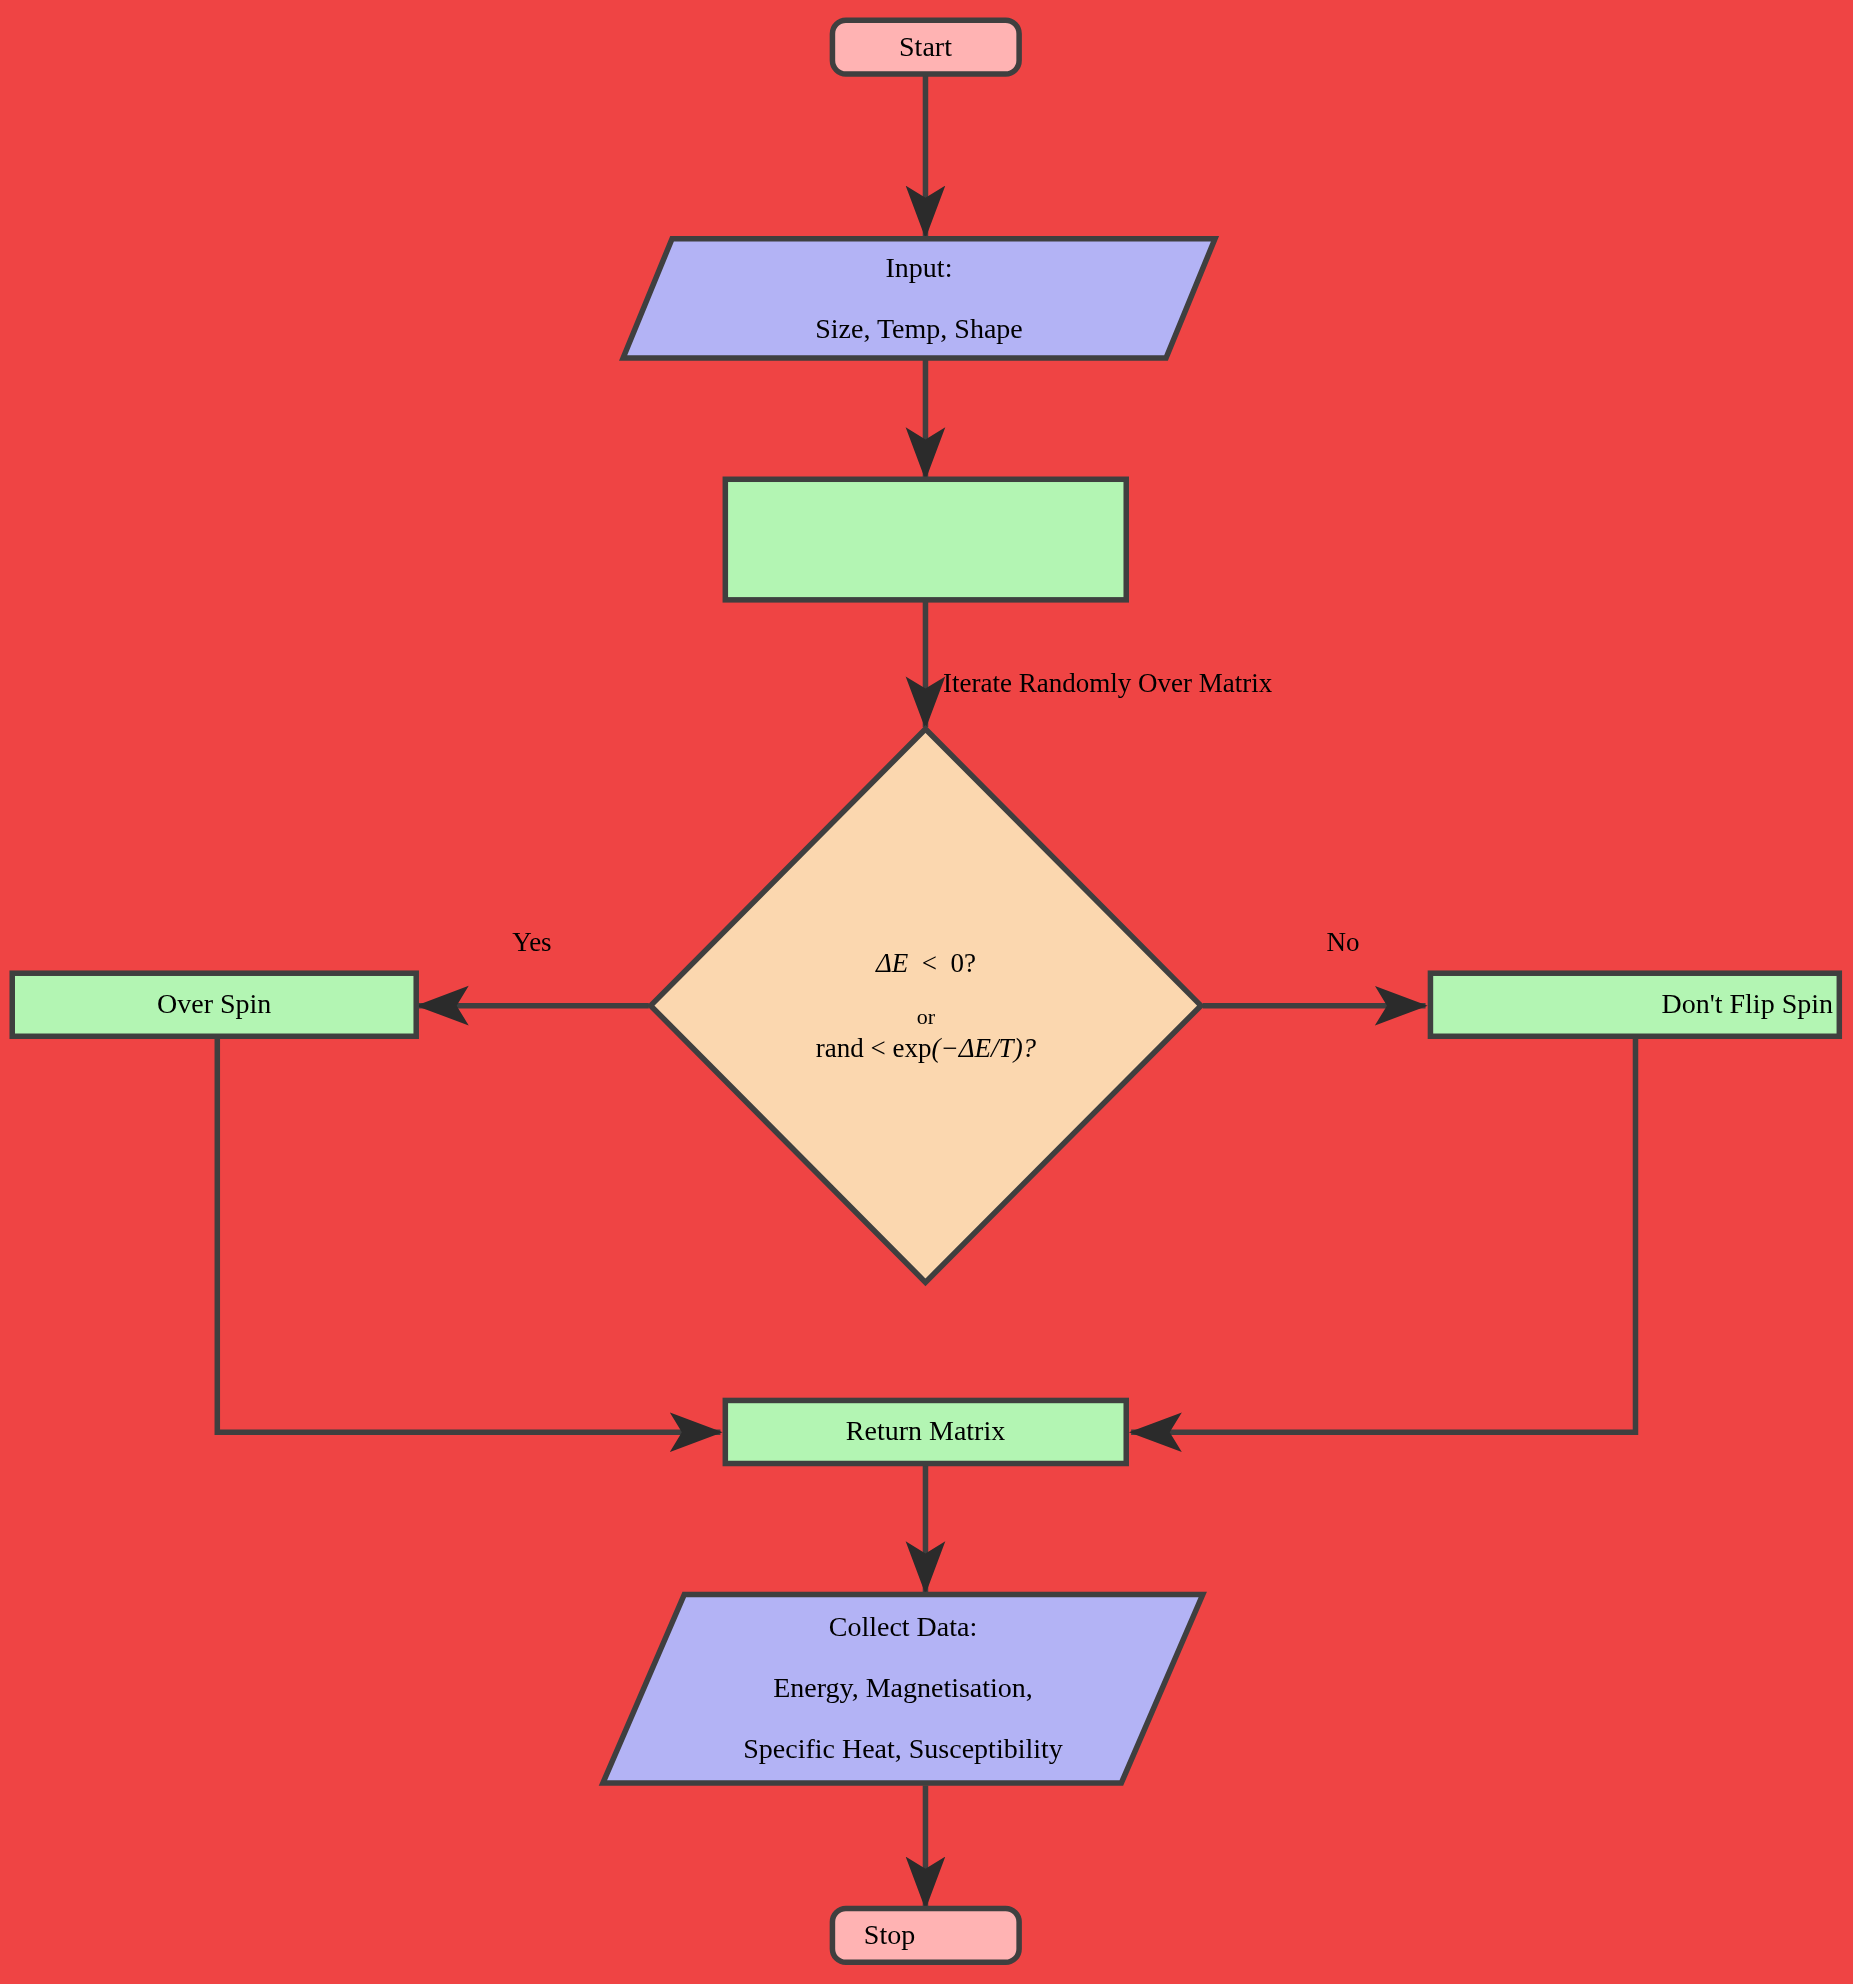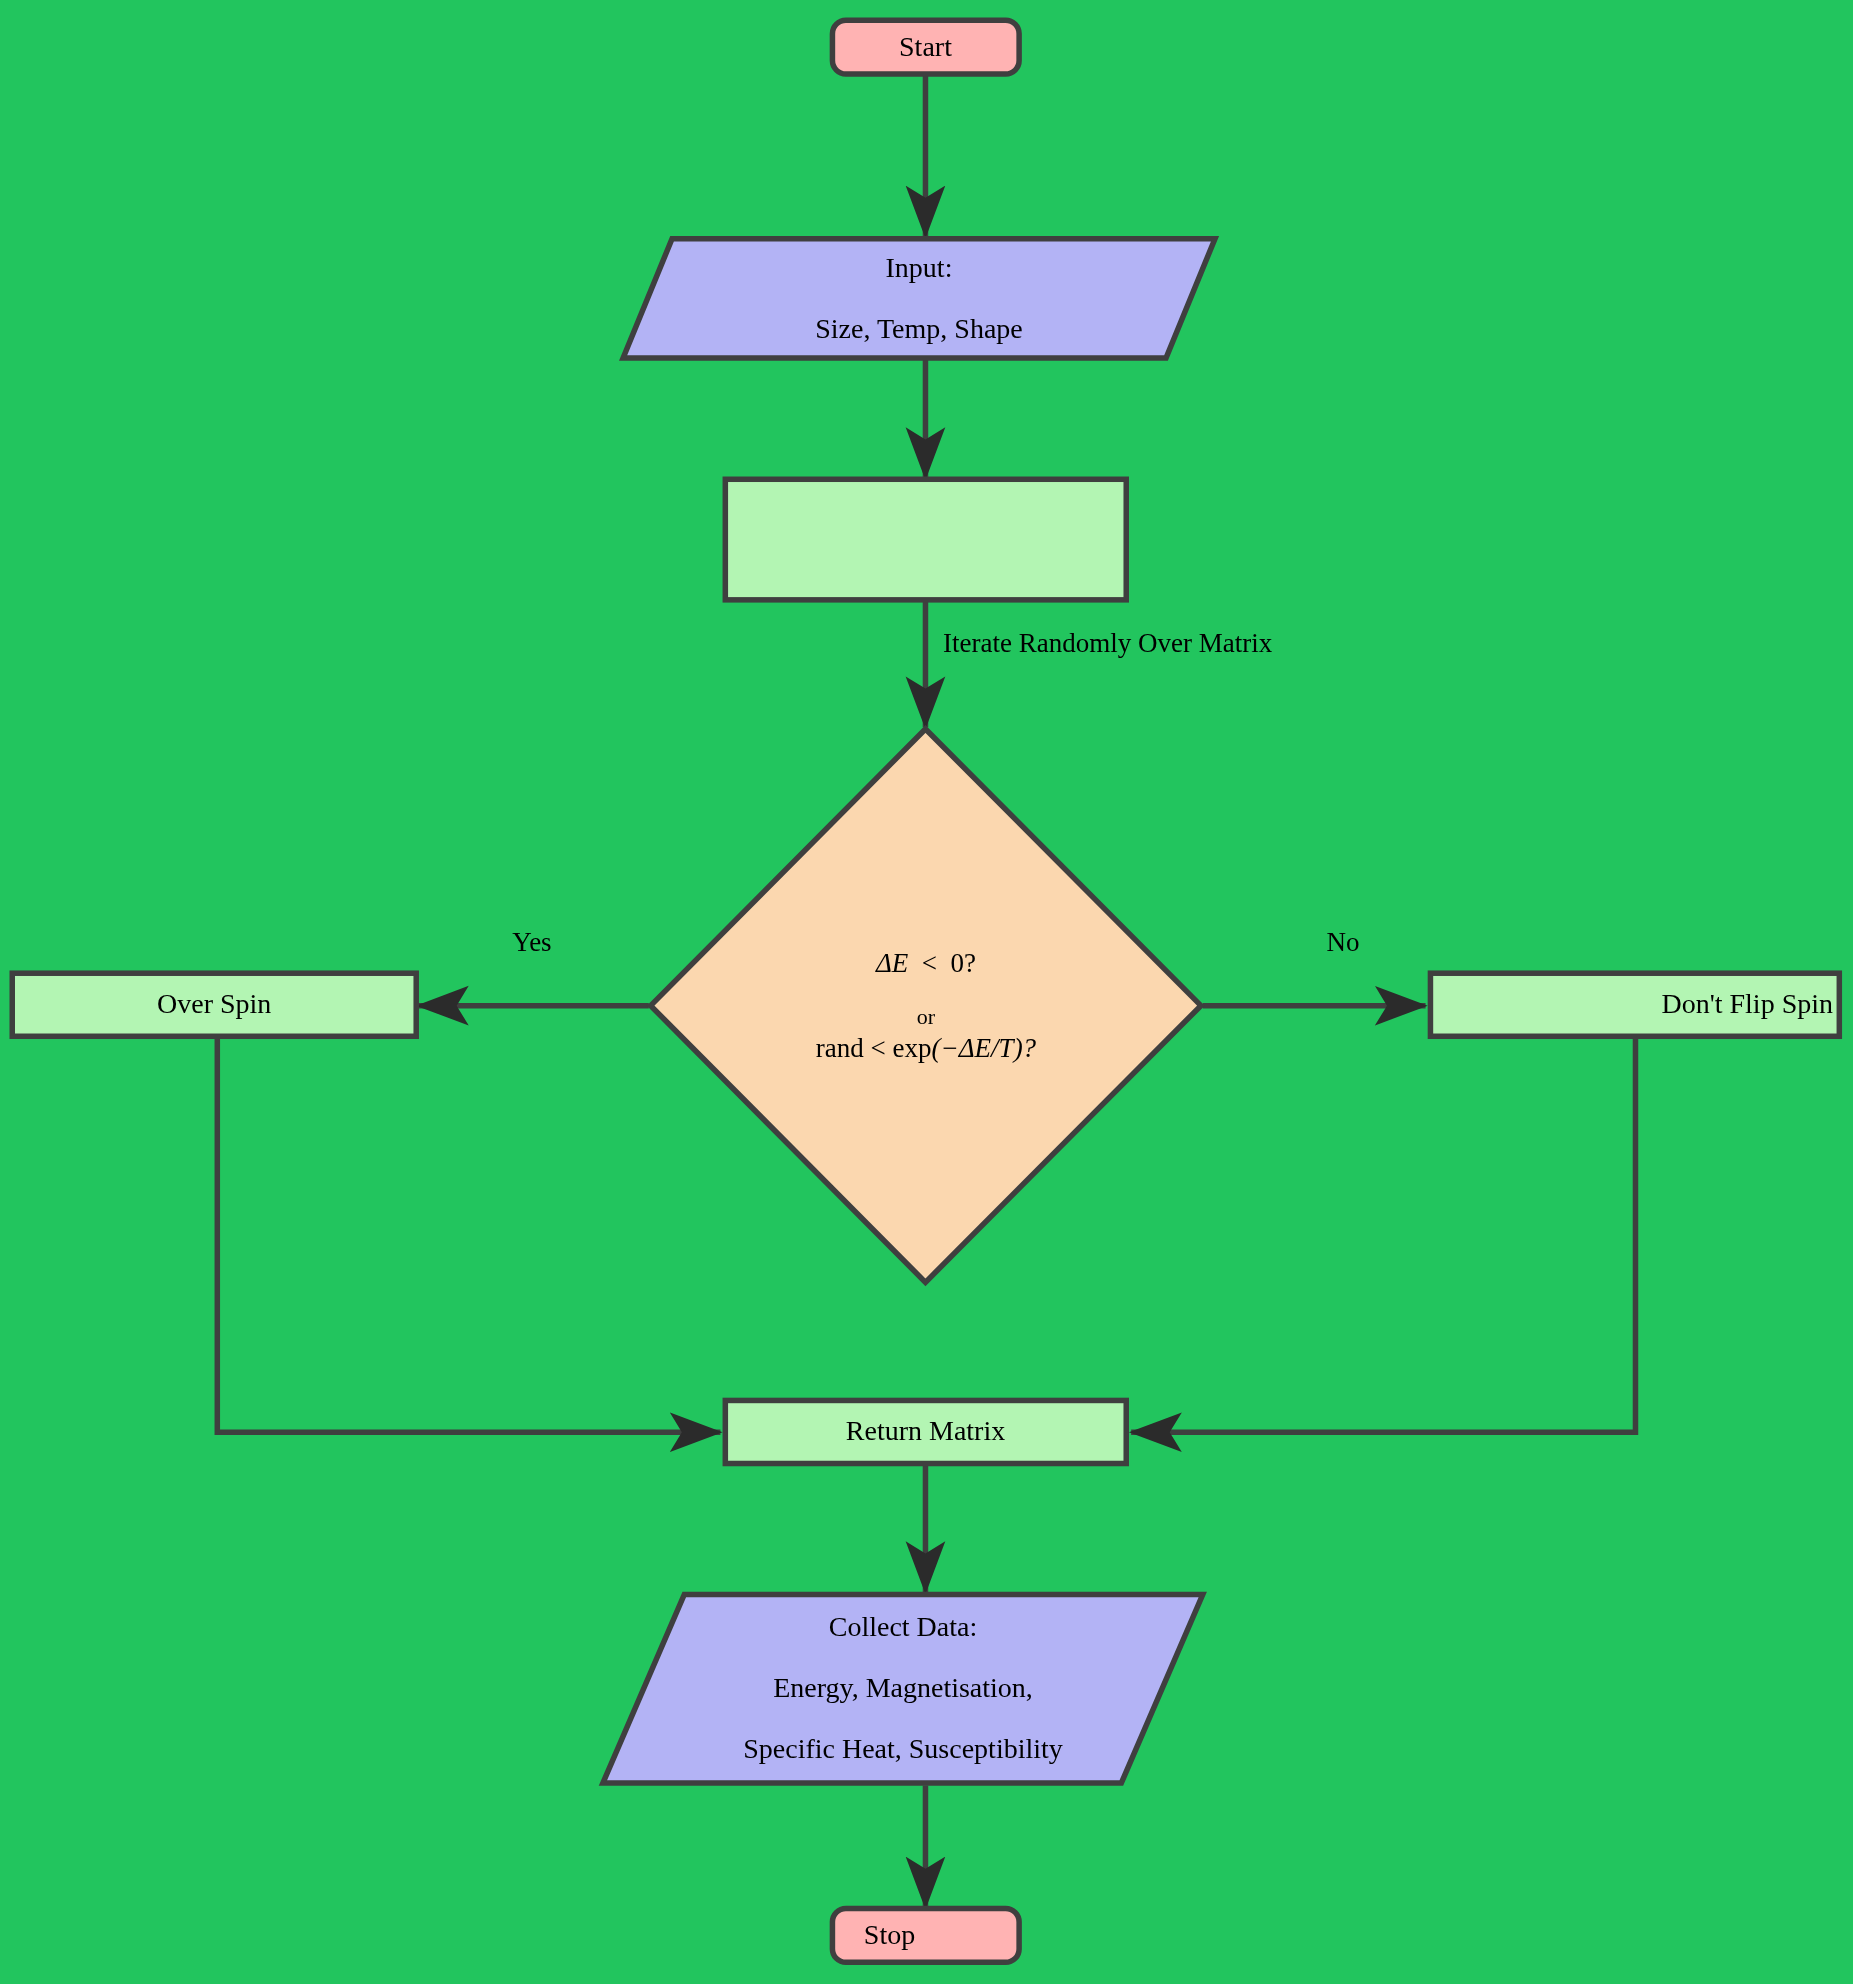--- a/index.html
+++ b/index.html
@@ -8,21 +8,21 @@
     padding: 0;
     background: #ffffff;
   }
   body {
     font-family: "Liberation Serif", "DejaVu Serif", serif;
   }
   #flow-root {
     position: relative;
     width: 1854px;
     height: 1985px;
-    background: #22c55e;
+    background: #ef4444;
     overflow: hidden;
   }
   #flow-svg {
     position: absolute;
     left: 0;
     top: 0;
     width: 1854px;
     height: 1985px;
   }
   .node-label {
@@ -95,21 +95,21 @@
   <div class="node-label terminal-text" style="left:832px; top:20px; width:187px; height:54px;">
     <span class="ln">Start</span>
   </div>
 
   <div class="node-label io-text" style="left:623px; top:239px; width:592px; height:119px;">
     <span class="ln">Input:</span>
     <span class="ln">Size, Temp, Shape</span>
   </div>
 
 
-  <div class="node-label edge-text" style="left:943px; top:619px; width:551px; height:49px; align-items:flex-start;">
+  <div class="node-label edge-text" style="left:943px; top:659px; width:551px; height:49px; align-items:flex-start;">
     <span class="ln">Iterate Randomly Over Matrix</span>
   </div>
 
   <div class="node-label dec-text" style="left:651px; top:918px; width:550px; height:177px;">
     <span class="ln">
       <span class="mathit">ΔE</span><span>&nbsp;&nbsp;</span><span class="mathup">&lt;</span><span>&nbsp;&nbsp;</span><span class="mathup">0?</span>
     </span>
     <span class="ln tiny-or">or</span>
     <span class="ln">
       <span class="mathup">rand</span><span>&nbsp;</span><span class="mathup">&lt;</span><span>&nbsp;</span><span class="mathup">exp</span><span class="mathit">(−ΔE/T)?</span>

